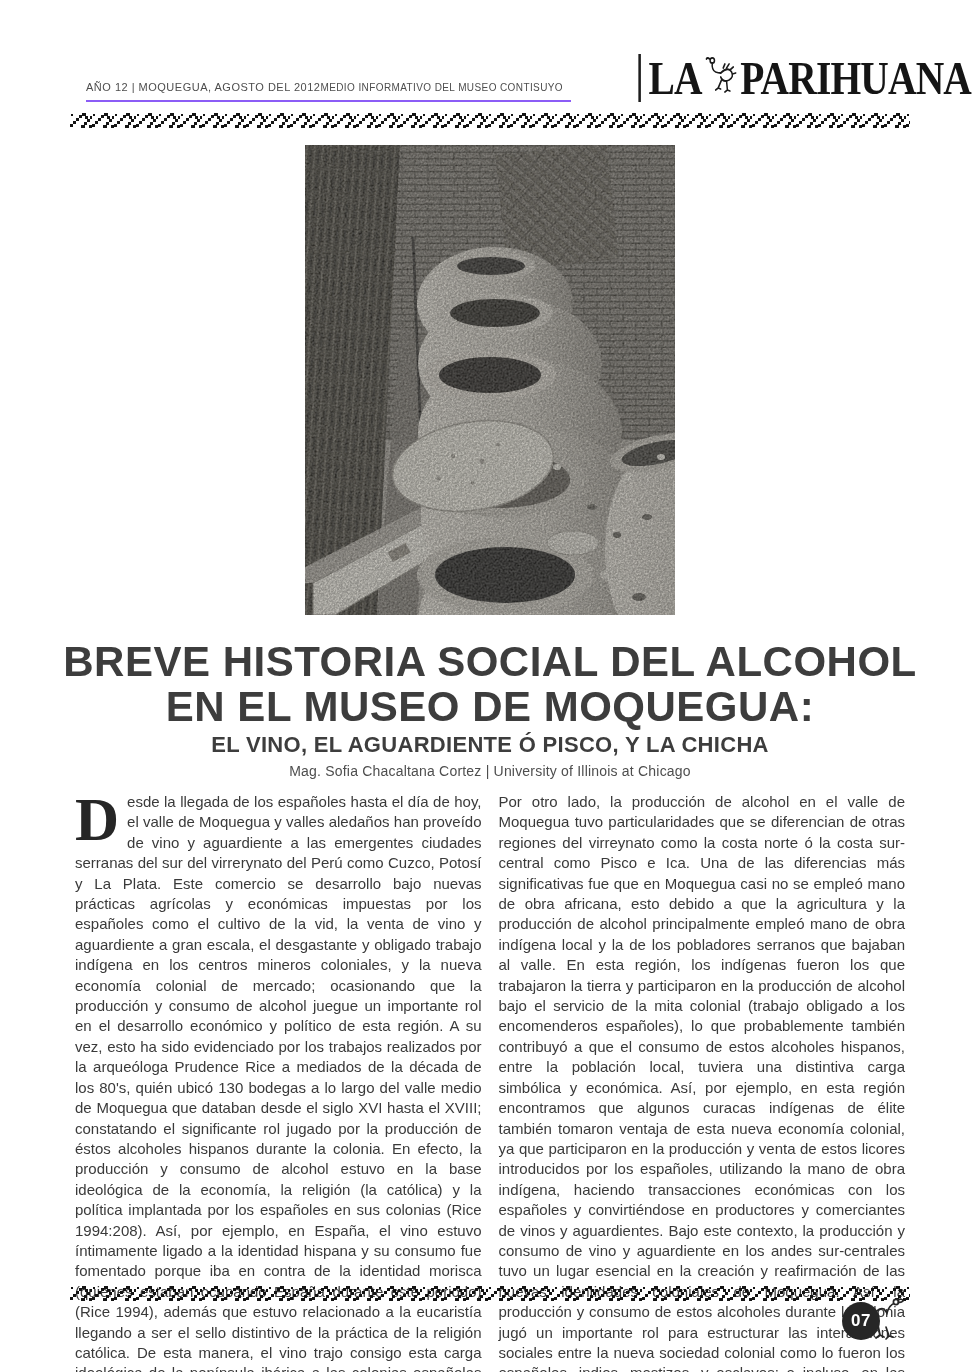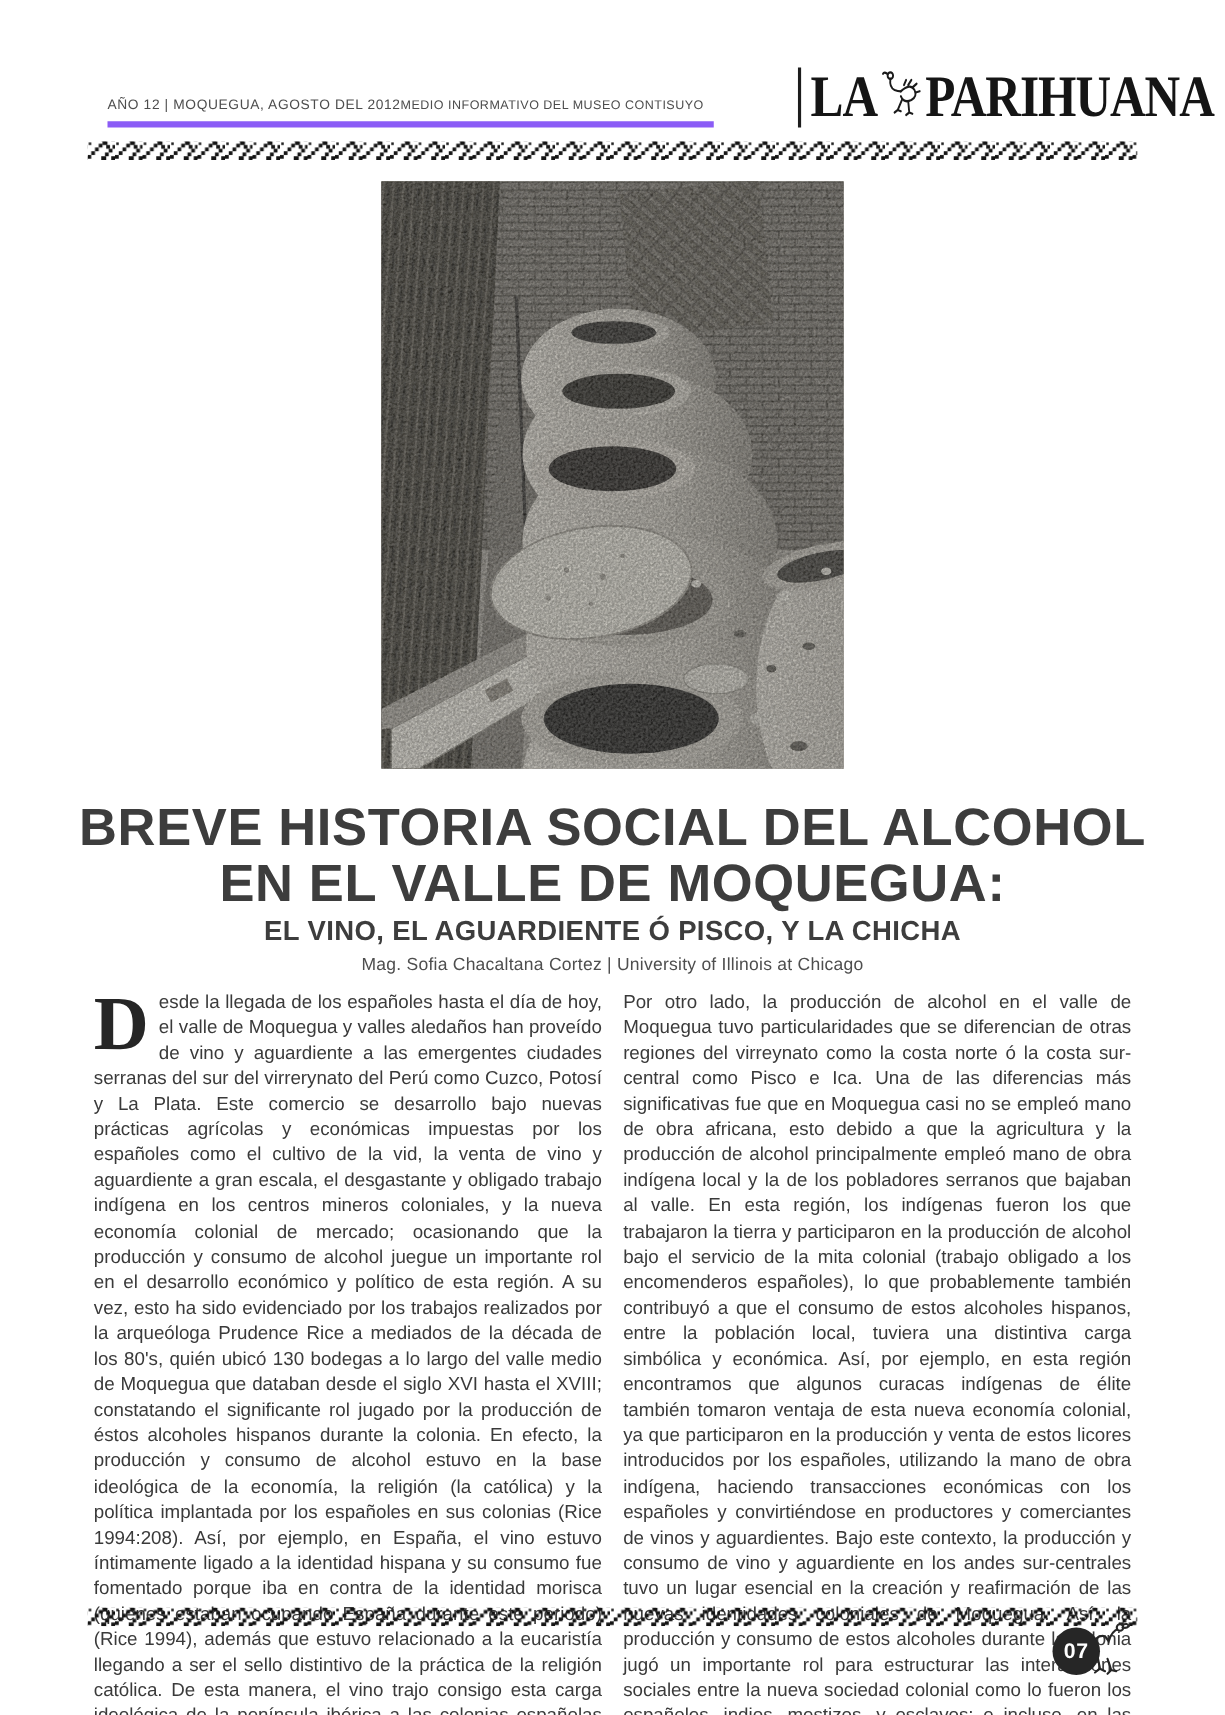--- a/index.html
+++ b/index.html
@@ -4,21 +4,21 @@
 <style>
   html,body{margin:0;padding:0;overflow:hidden;}
   body{
     width:980px;height:1372px;background:#ffffff;position:relative;
     font-family:"Liberation Sans",sans-serif;color:#3b3b3b;
   }
   .page{position:absolute;inset:0;overflow:hidden;}
 
   
   .header-row{display:flex;align-items:flex-end;padding:54px 74px 0 86px;}
-  .header-left-group{flex:1;display:flex;align-items:baseline;border-bottom:5px solid #8b5cf6;padding-bottom:7px;}
+  .header-left-group{flex:1;display:flex;align-items:baseline;border-bottom:2px solid #8b5cf6;padding-bottom:7px;}
   .issue-info{font-size:11px;letter-spacing:.5px;color:#4d4d4d;white-space:nowrap;}
   .tagline{margin-left:auto;font-size:10px;letter-spacing:.4px;color:#4d4d4d;white-space:nowrap;padding-right:8px;}
   .masthead{display:flex;align-items:center;margin-left:4px;transform:scaleX(.84);transform-origin:100% 78%;}
   .mast-bar{width:3px;height:48px;background:#1d1d1d;margin-right:9px;}
   .mast-word{font-family:"Liberation Serif",serif;font-weight:700;font-size:47px;line-height:1;color:#151515;letter-spacing:-1px;white-space:nowrap;}
   .mast-bird{margin:0 4px;}
 
   
   .deco{height:15px;margin:11px 70px 0 70px;}
   .deco svg{display:block;width:100%;height:15px;}
@@ -203,21 +203,21 @@
         <ellipse cx="312" cy="390" rx="4" ry="3" fill="#504d46"></ellipse>
       </g>
 
       <rect width="370" height="470" filter="url(#grainDark)" opacity=".38"></rect>
       <rect width="370" height="470" filter="url(#grainLight)" opacity=".22"></rect>
     </svg>
   </div>
 
   <div class="title-block">
     <div class="title-main">BREVE HISTORIA SOCIAL DEL ALCOHOL</div>
-    <div class="title-main">EN EL VALLE DE MOQUEGUA:</div>
+    <div class="title-main">EN EL MUSEO DE MOQUEGUA:</div>
     <div class="title-sub">EL VINO, EL AGUARDIENTE Ó PISCO, Y LA CHICHA</div>
     <div class="byline">Mag. Sofia Chacaltana Cortez | University of Illinois at Chicago</div>
   </div>
 
   <div class="article">
     <div class="col">
       <p><span class="dropcap">D</span><span>esde la llegada de los españoles hasta el día de hoy, el valle de Moquegua y valles aledaños han proveído de vino y aguardiente a las emergentes ciudades serranas del sur del virrerynato del Perú como Cuzco, Potosí y La Plata. Este comercio se desarrollo bajo nuevas prácticas agrícolas y económicas impuestas por los españoles como el cultivo de la vid, la venta de vino y aguardiente a gran escala, el desgastante y obligado trabajo indígena en los centros mineros coloniales, y la nueva economía colonial de mercado; ocasionando que la producción y consumo de alcohol juegue un importante rol en el desarrollo económico y político de esta región. A su vez, esto ha sido evidenciado por los trabajos realizados por la arqueóloga Prudence Rice a mediados de la década de los 80's, quién ubicó 130 bodegas a lo largo del valle medio de Moquegua que databan desde el siglo XVI hasta el XVIII; constatando el significante rol jugado por la producción de éstos alcoholes hispanos durante la colonia. En efecto, la producción y consumo de alcohol estuvo en la base ideológica de la economía, la religión (la católica) y la política implantada por los españoles en sus colonias (Rice 1994:208). Así, por ejemplo, en España, el vino estuvo íntimamente ligado a la identidad hispana y su consumo fue fomentado porque iba en contra de la identidad morisca (quienes estaban ocupando España durante este periodo) (Rice 1994), además que estuvo relacionado a la eucaristía llegando a ser el sello distintivo de la práctica de la religión católica. De esta manera, el vino trajo consigo esta carga ideológica de la península ibérica a las colonias españolas del Nuevo Mundo, pero a su vez, fue utilizado como estrategia de colonización e hispanización de los indígenas. Así, el vino y el aguardiente estuvieron relacionados al adoctrinamiento de indios, a los abusos económicos y físicos que éstos sufrían en los centros mineros coloniales, creando nuevas necesidades y nuevos ‘gustos’ entre la población andina (tanto</span></p>
     </div>
     <div class="col">
       <p>Por otro lado, la producción de alcohol en el valle de Moquegua tuvo particularidades que se diferencian de otras regiones del virreynato como la costa norte ó la costa sur-central como Pisco e Ica. Una de las diferencias más significativas fue que en Moquegua casi no se empleó mano de obra africana, esto debido a que la agricultura y la producción de alcohol principalmente empleó mano de obra indígena local y la de los pobladores serranos que bajaban al valle. En esta región, los indígenas fueron los que trabajaron la tierra y participaron en la producción de alcohol bajo el servicio de la mita colonial (trabajo obligado a los encomenderos españoles), lo que probablemente también contribuyó a que el consumo de estos alcoholes hispanos, entre la población local, tuviera una distintiva carga simbólica y económica. Así, por ejemplo, en esta región encontramos que algunos curacas indígenas de élite también tomaron ventaja de esta nueva economía colonial, ya que participaron en la producción y venta de estos licores introducidos por los españoles, utilizando la mano de obra indígena, haciendo transacciones económicas con los españoles y convirtiéndose en productores y comerciantes de vinos y aguardientes. Bajo este contexto, la producción y consumo de vino y aguardiente en los andes sur-centrales tuvo un lugar esencial en la creación y reafirmación de las nuevas identidades coloniales de Moquegua. Así, la producción y consumo de estos alcoholes durante la colonia jugó un importante rol para estructurar las interacciones sociales entre la nueva sociedad colonial como lo fueron los españoles, indios, mestizos, y esclavos; e incluso, en las relaciones de género entre las mujeres y los hombres (tanto indígenas, hispanos y/o mestizos).</p>

